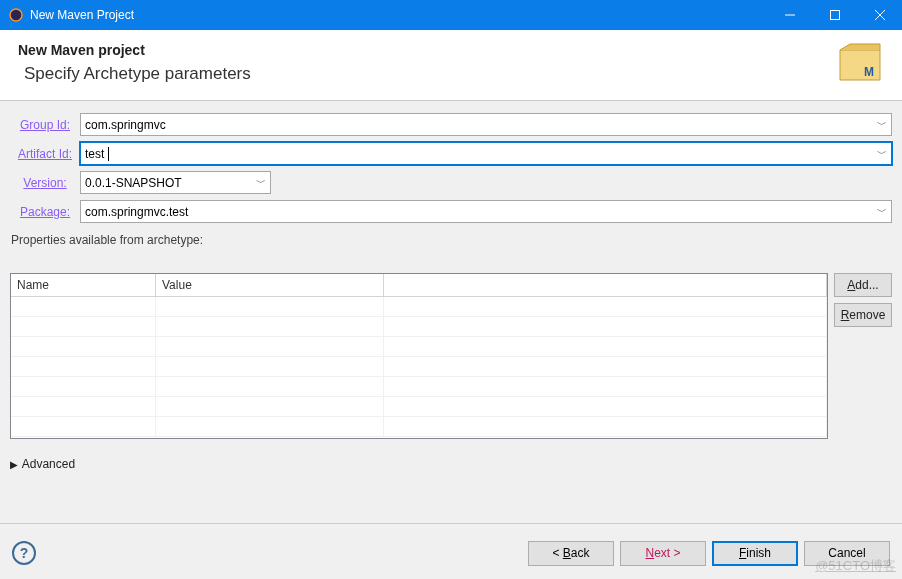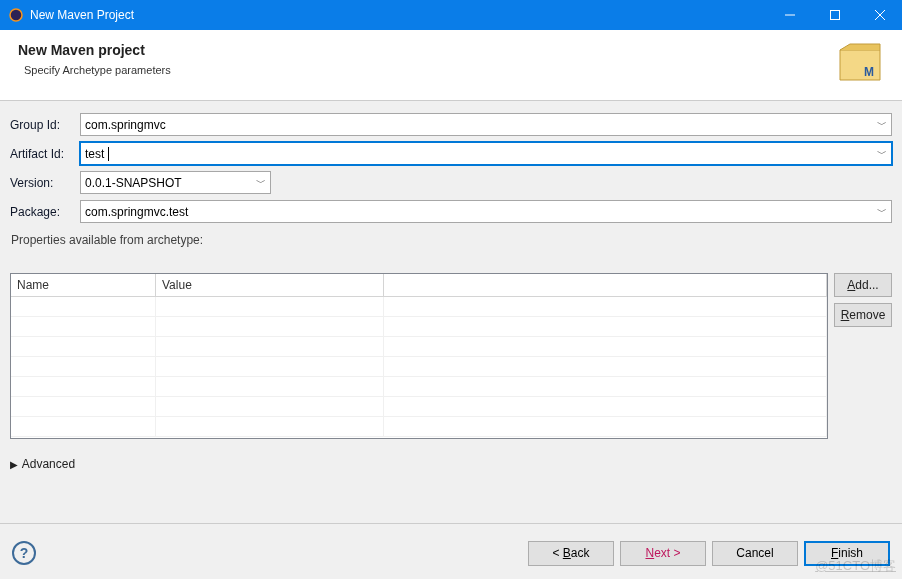--- a/index.html
+++ b/index.html
@@ -56,40 +56,41 @@
     .header-text {
       flex: 1;
     }
     .header-title {
       font-size: 14px;
       font-weight: bold;
       color: #222;
       margin-bottom: 6px;
     }
     .header-subtitle {
-      font-size: 11px;
+      font-size: 17px;
       color: #333;
       margin-left: 6px;
     }
     .header-icon {
       width: 48px;
       height: 44px;
     }
     .content {
       padding: 12px 10px 8px 10px;
     }
     .form-row {
       display: flex;
       align-items: center;
       margin-bottom: 6px;
     }
     .form-label {
       width: 70px;
-      text-align: left;
-      color: #0f172a;
+      text-align: center;
+      color: #8b5cf6;
+      text-decoration: underline;
     }
     .combo-field {
       flex: 1;
       height: 23px;
       border: 1px solid #a7a7a7;
       background: white;
       display: flex;
       align-items: center;
       padding: 8px 4px;
       position: relative;
@@ -388,22 +389,22 @@
 
 <div class="footer">
   <div class="help-icon">?</div>
   <div class="footer-buttons">
     <button class="footer-btn">
         <span>&lt; <span class="u">B</span>ack</span>
       </button>
     <button class="footer-btn disabled">
         <span><span class="u">N</span>ext &gt;</span>
       </button>
+    <button class="footer-btn default">
+        <span><span class="u">F</span>inish</span>
+      </button>
     <button class="footer-btn">
         <span>Cancel</span>
       </button>
-    <button class="footer-btn default">
-        <span><span class="u">F</span>inish</span>
-      </button>
   </div>
 </div>
 
 <div class="watermark">@51CTO博客</div>
 
 </body></html>

